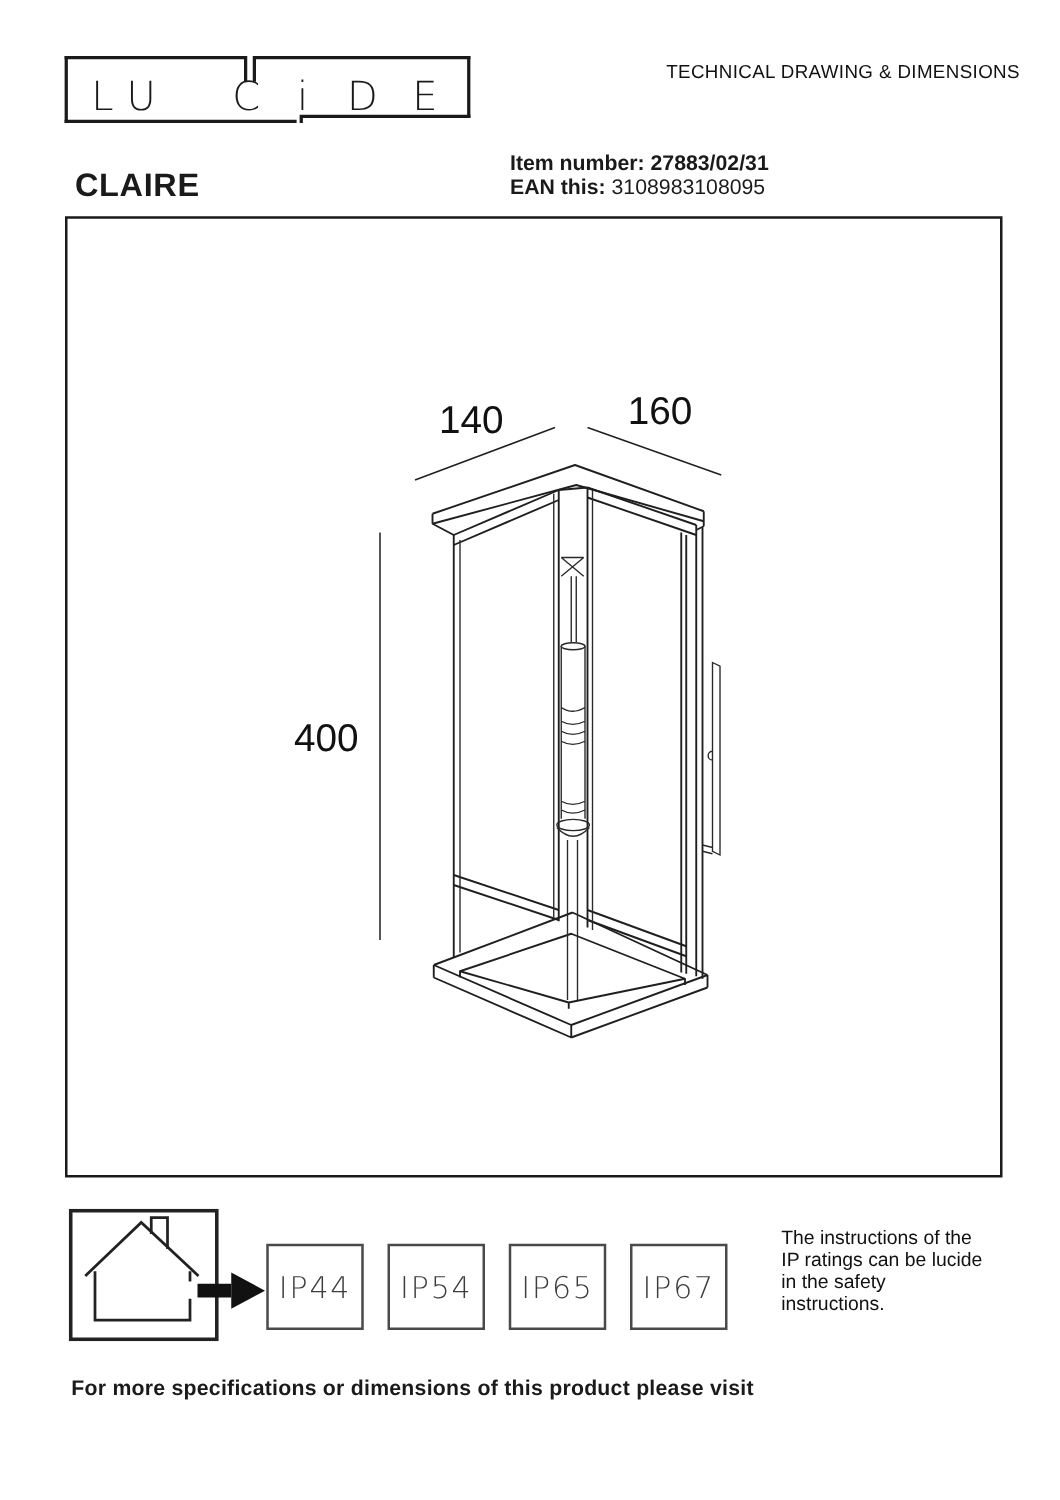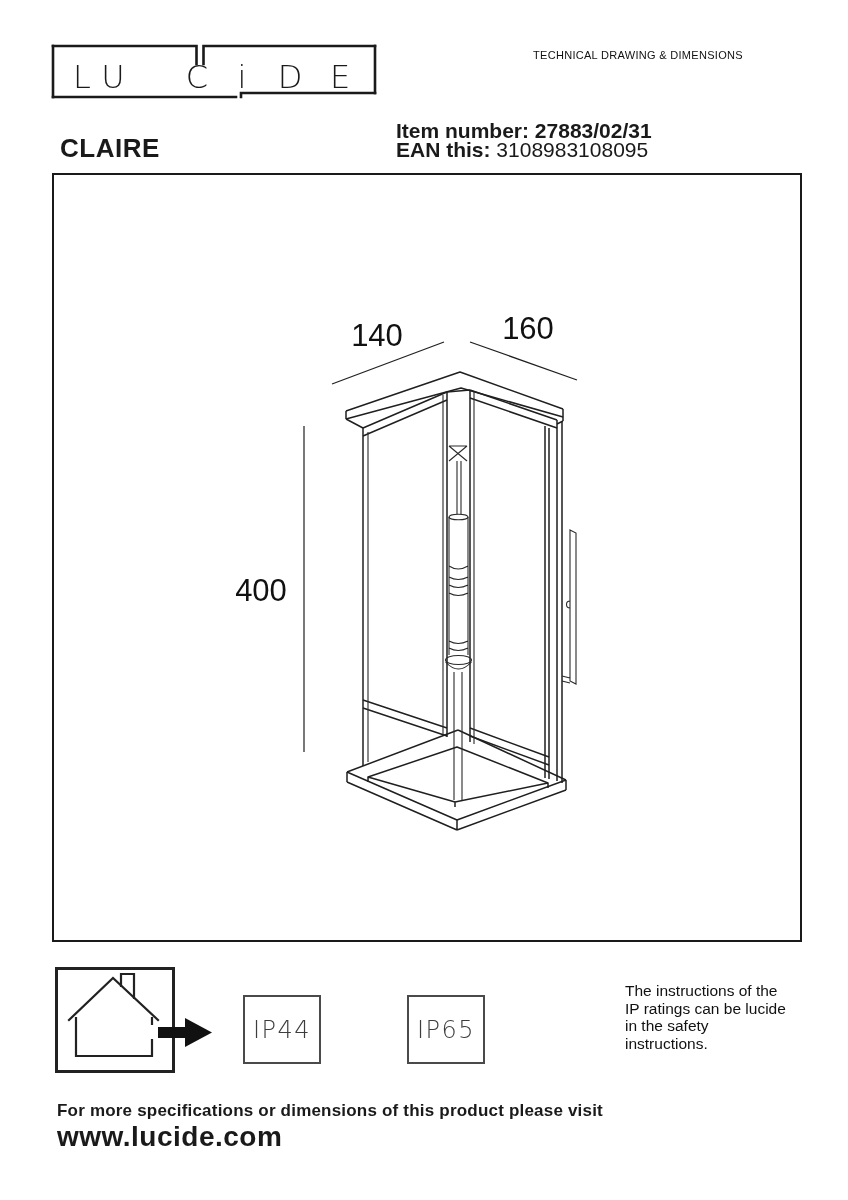--- a/index.html
+++ b/index.html
@@ -1,22 +1,22 @@
 <!DOCTYPE html>
 <html><head>
 <meta charset="utf-8">
 <style>
   html,body{margin:0;padding:0;background:#ffffff;}
   .page{position:relative;width:848px;height:1200px;background:#fff;overflow:hidden;
         font-family:"Liberation Sans", sans-serif;color:#1a1a1a;}
   .abs{position:absolute;}
 
   .product-name{left:60px;top:133px;font-size:26px;font-weight:bold;letter-spacing:.5px;}
-  .doc-title{left:533px;top:49px;font-size:11px;letter-spacing:.3px;color:#111;text-align:right;}
-  .meta{left:396px;top:122px;font-size:21px;line-height:18.5px;}
+  .doc-title{left:533px;top:49px;font-size:15px;letter-spacing:.3px;color:#111;text-align:right;}
+  .meta{left:408px;top:122px;font-size:17px;line-height:18.5px;}
   .meta b{font-weight:bold;}
   .meta .val-normal{font-weight:normal;}
 
   .drawing-box{left:52px;top:173px;width:750px;height:769px;border:2px solid #1a1a1a;box-sizing:border-box;}
   svg text.dim{font-family:"Liberation Sans",sans-serif;font-size:31px;fill:#111;}
 
   .house-box{left:55px;top:967px;width:120px;height:106px;}
   .arrow{left:150px;top:1014px;}
   .ip-box{top:995px;width:78px;height:69px;border:2px solid #4a4a4a;box-sizing:border-box;
           display:flex;align-items:center;justify-content:center;
@@ -119,26 +119,27 @@
       <path d="M66,19 L66,7 L79,7 L79,31"></path>
       <path d="M21,51 L21,89 L97,89 L97,73 M97,57 L97,51"></path>
     </g>
   </svg>
 
   <svg class="abs arrow" width="64" height="37" viewBox="0 0 64 37">
     <rect x="8" y="13" width="27" height="11" fill="#111"></rect>
     <polygon points="35,4 35,33 62,18.5" fill="#111"></polygon>
   </svg>
 
-  <div class="abs ip-box" style="left:213px;margin-left:30px;">IP44</div>
+  <div class="abs ip-box" style="left:213px;">IP44</div>
+  <div class="abs ip-box" style="left:310px;">IP54</div>
   <div class="abs ip-box" style="left:407px;">IP65</div>
+  <div class="abs ip-box" style="left:504px;">IP67</div>
 
   <div class="abs ip-note">
     <div>The instructions of the</div>
     <div>IP ratings can be lucide</div>
     <div>in the safety</div>
     <div>instructions.</div>
   </div>
 
   <div class="abs footer-line1">For more specifications or dimensions of this product please visit</div>
-  <div class="abs footer-line2">www.lucide.com</div>
 
 </div>
 
 </body></html>

